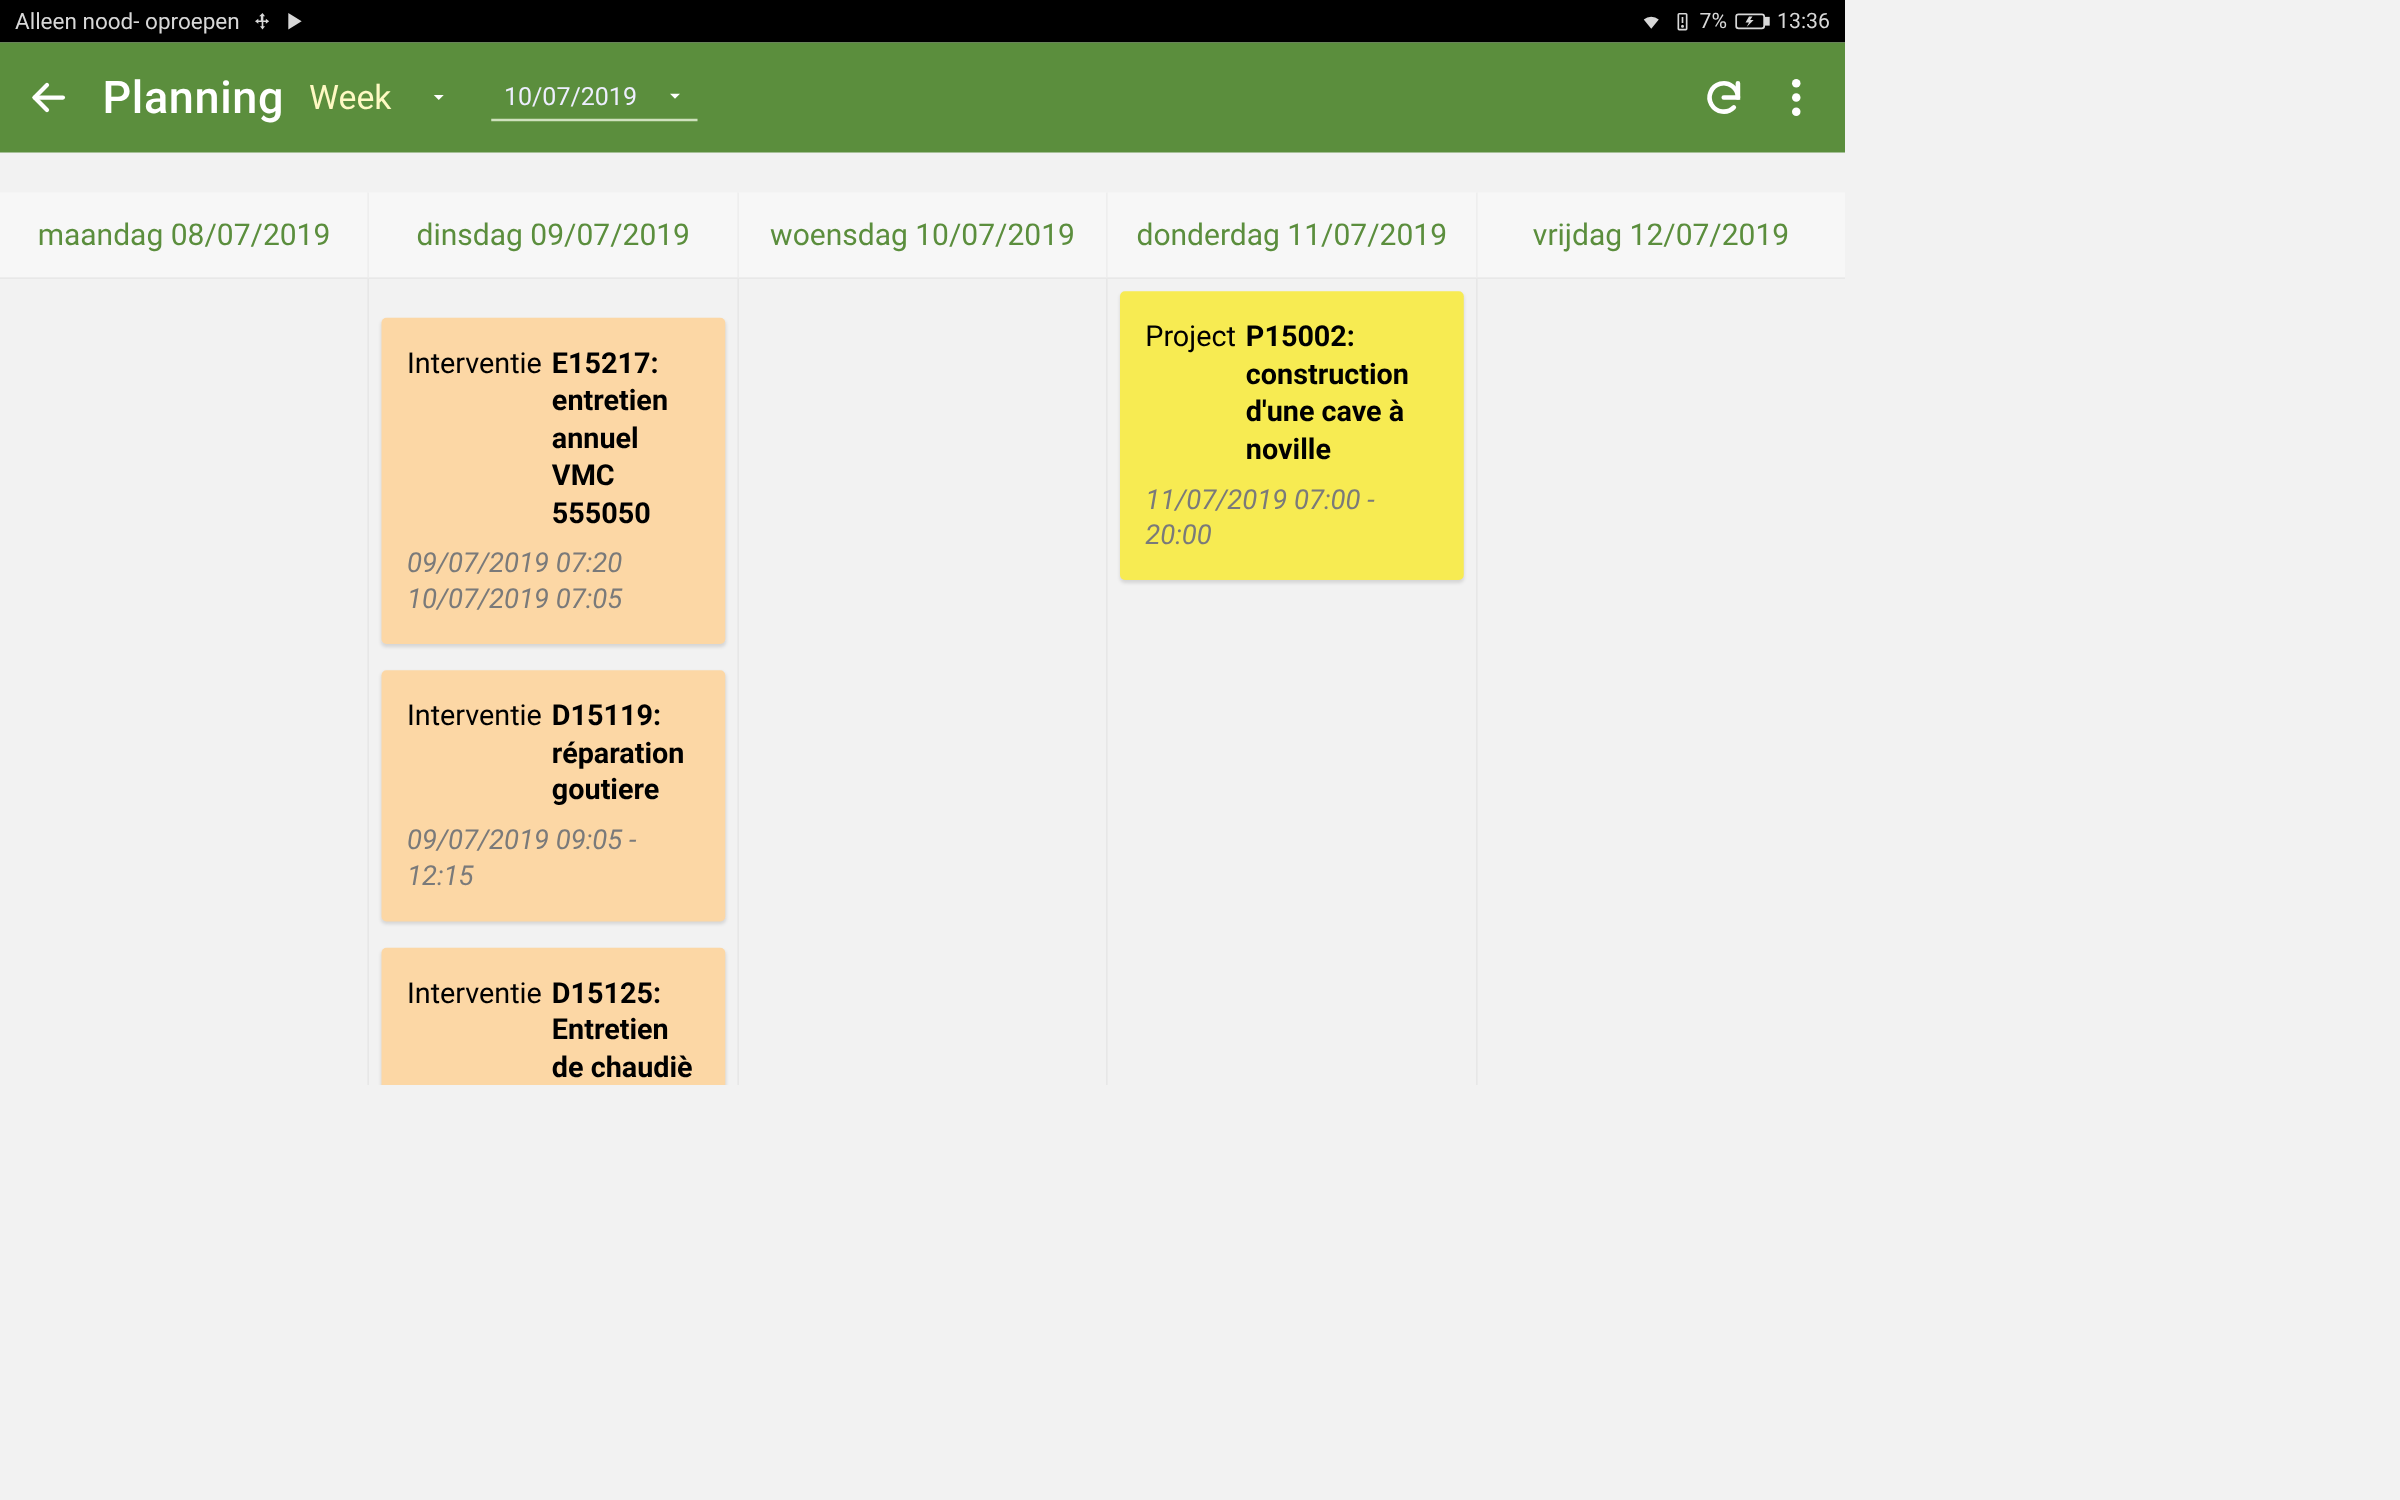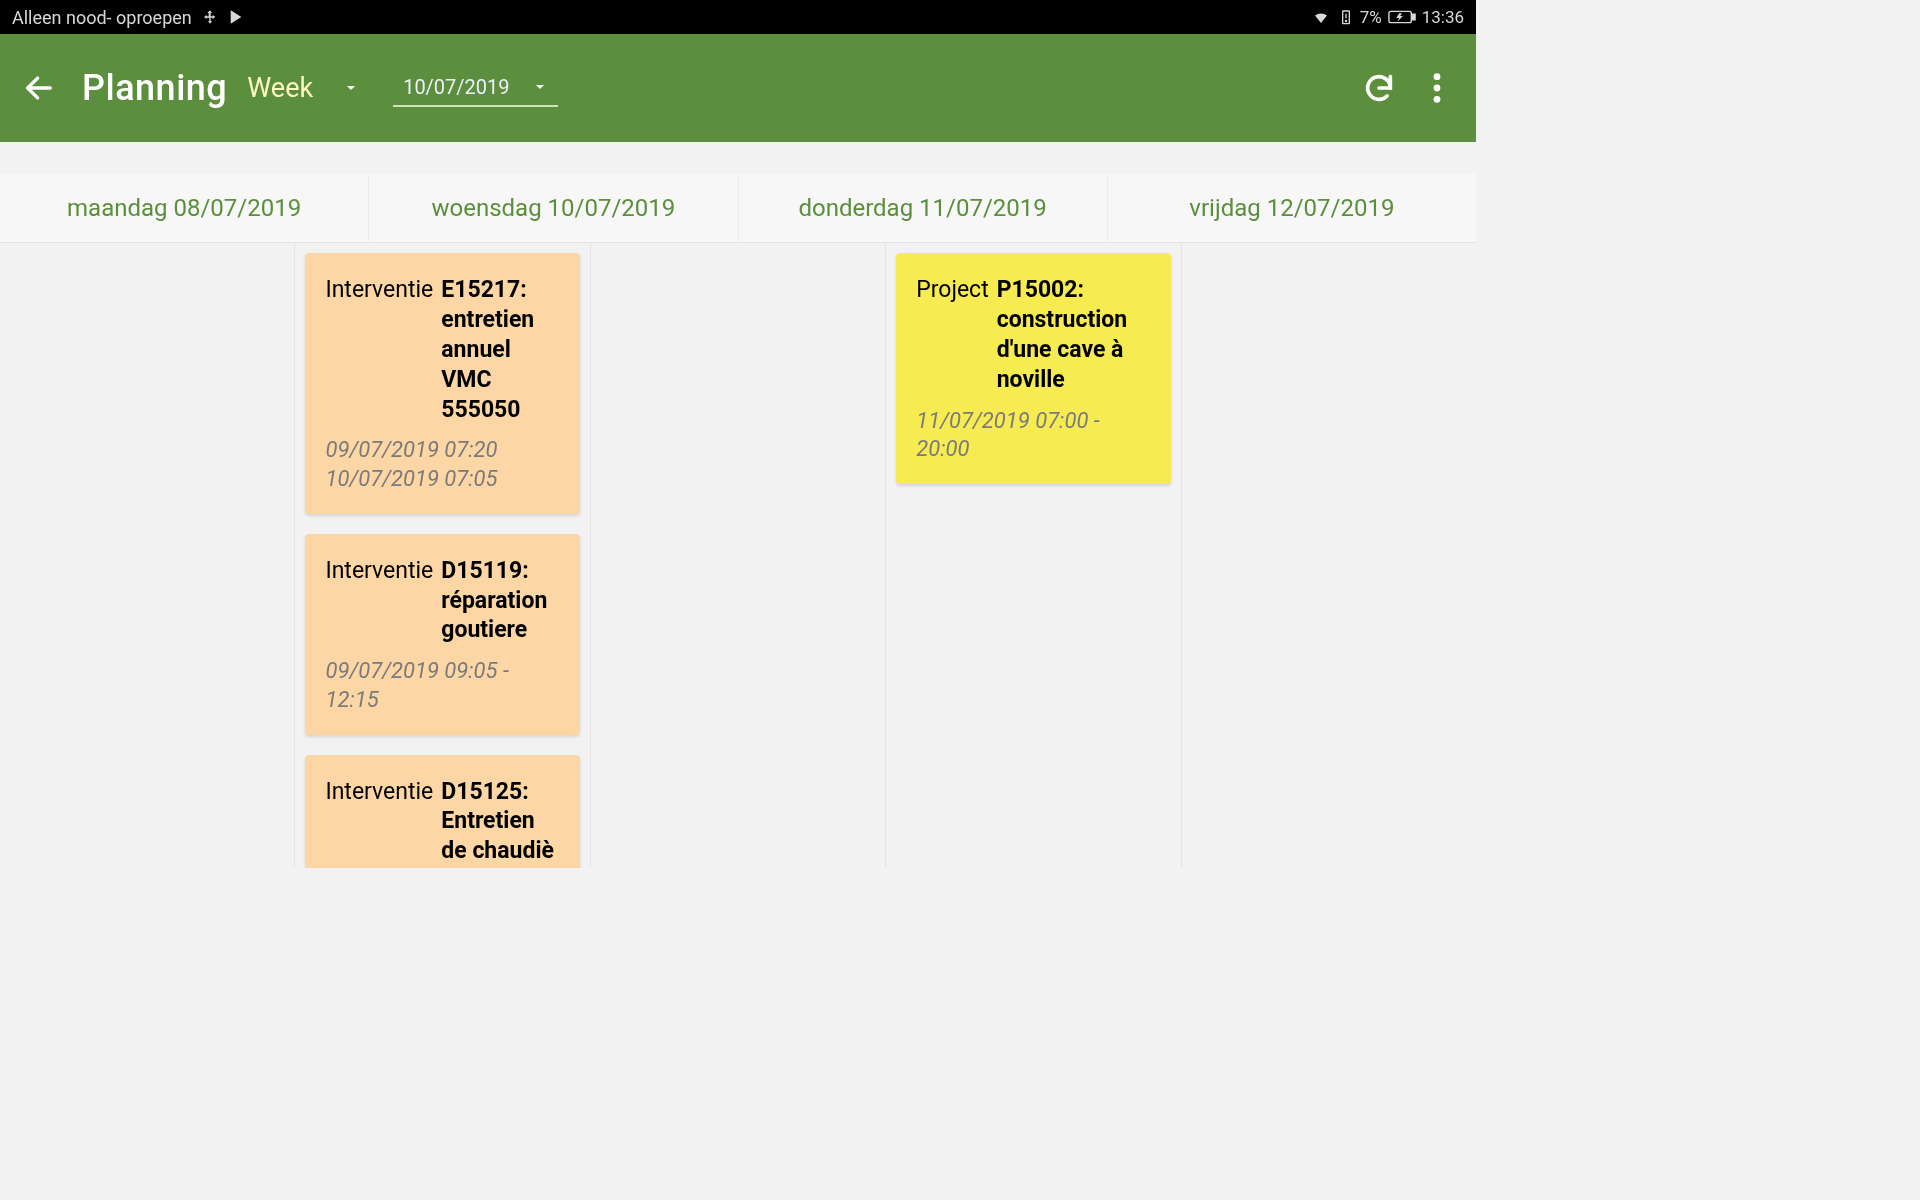--- a/index.html
+++ b/index.html
@@ -19,21 +19,21 @@
     align-items: center;
     justify-content: space-between;
     padding: 0 12px;
     font-size: 18px;
   }
   .status-left { display: flex; align-items: center; gap: 10px; }
   .status-right { display: flex; align-items: center; gap: 6px; font-size: 17px; }
   .icon { display: inline-flex; align-items: center; justify-content: center; }
 
   .app-bar {
-    height: 108px;
+    height: 88px;
     background: #5b8e3d;
     display: flex;
     align-items: center;
     padding: 16px 14px;
     color: #fff;
     position: relative;
   }
   .back-btn { width: 50px; height: 50px; display:flex; align-items:center; justify-content:center; margin-right: 18px; }
   .title { font-size: 36px; font-weight: 500; letter-spacing: 0.5px; margin-right: 10px; }
   .view-sel {
@@ -86,21 +86,21 @@
   .day-col:last-child { border-right: none; }
 
   .card {
     border-radius: 4px;
     padding: 22px 20px 20px;
     margin-bottom: 20px;
     box-shadow: 0 2px 3px rgba(0,0,0,0.12);
     font-size: 23px;
     line-height: 1.3;
   }
-  .card.orange { background: #fcd7a5; }
+  .card.orange { background: #fcd7a5; margin-top: 21px; }
   .card.yellow { background: #f7eb52; }
   .card-head { display: flex; gap: 8px; color: #000; }
   .card-type { flex: 0 0 auto; }
   .card-desc { flex: 1; word-break: break-word; font-weight: bold; }
   .card-time { color: #7a7a7a; font-style: italic; margin-top: 12px; font-size: 22px; line-height: 1.3; }
 
   .nav-bar {
     height: 52px;
     background: #000;
     display: flex;
@@ -191,20 +191,21 @@
       <svg width="10" height="34" viewBox="0 0 6 24" fill="#fff">
           <circle cx="3" cy="4" r="2.4"></circle>
           <circle cx="3" cy="12" r="2.4"></circle>
           <circle cx="3" cy="20" r="2.4"></circle>
         </svg>
     </div>
   </div>
 
   <div class="day-header-row">
     <div class="day-header">maandag 08/07/2019</div>
+    <div class="day-header">dinsdag 09/07/2019</div>
     <div class="day-header">woensdag 10/07/2019</div>
     <div class="day-header">donderdag 11/07/2019</div>
     <div class="day-header">vrijdag 12/07/2019</div>
   </div>
 
   <div class="columns">
     <div class="day-col"></div>
 
     <div class="day-col">
       <div class="card orange">

